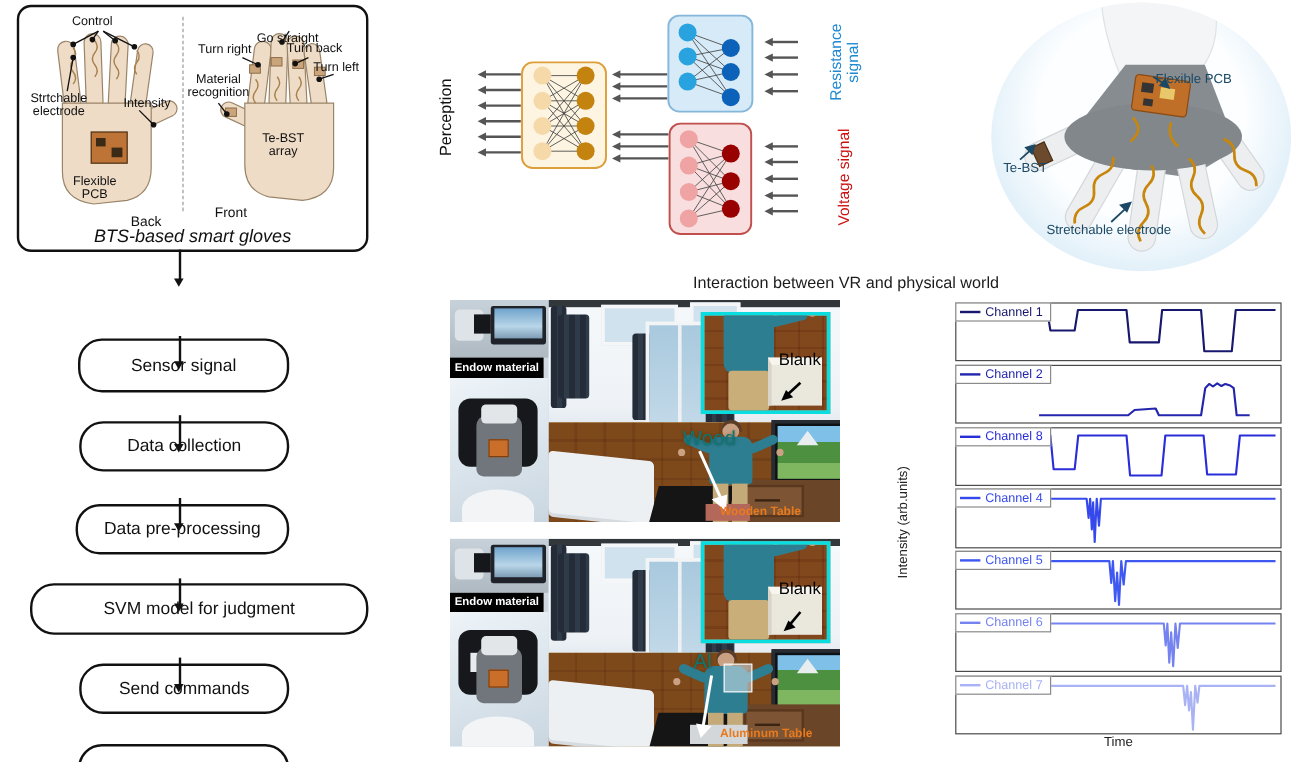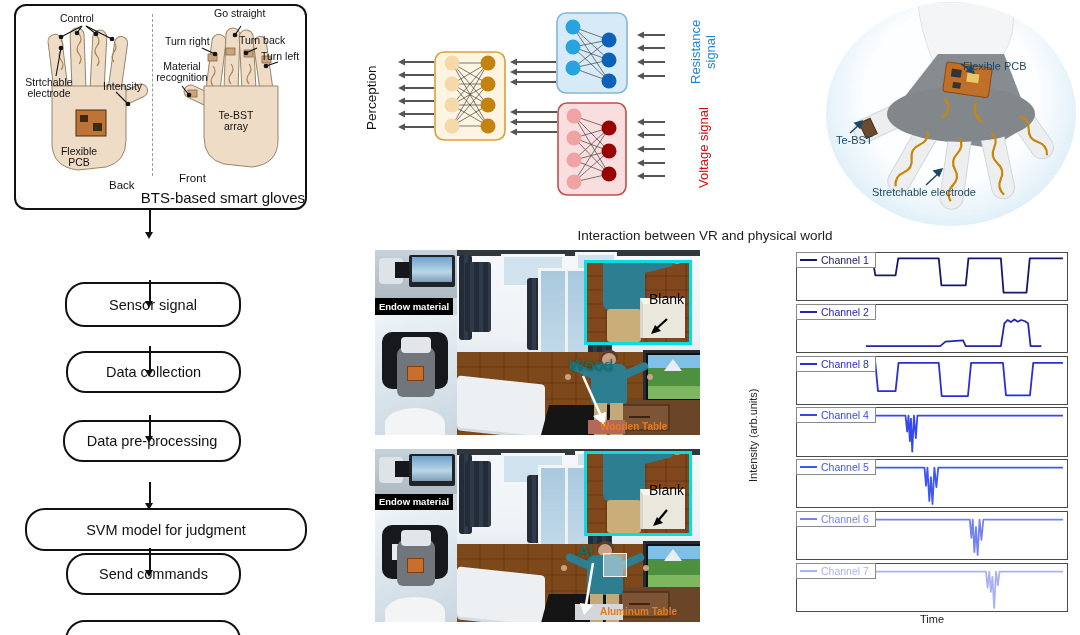--- a/index.html
+++ b/index.html
@@ -6,21 +6,21 @@
   #stage{position:relative;width:1080px;height:635px;background:#fff;overflow:hidden;
          font-family:"Liberation Sans",sans-serif;color:#111;}
   .abs{position:absolute;}
   .lbl{position:absolute;font-size:10.5px;line-height:1.08;color:#111;white-space:nowrap;}
   .lbl.wrap{white-space:normal;text-align:center;}
   .vtext{writing-mode:vertical-rl;transform:rotate(180deg);text-align:center;display:flex;align-items:center;justify-content:center;}
 
   
   #glove-panel{left:14px;top:4px;width:289px;height:202px;border:2.5px solid #111;border-radius:12px;}
   #glove-divider{left:136px;top:8px;height:162px;border-left:1.5px dashed #9a9a9a;}
-  #glove-caption{left:0;bottom:2px;width:100%;text-align:right;font-size:15px;color:#111;}
+  #glove-caption{left:0;bottom:2px;width:100%;text-align:center;font-size:15px;color:#111;font-style:italic;}
 
   
   .fbox{position:absolute;border:2.5px solid #111;border-radius:20px;background:#fff;
         display:flex;align-items:center;justify-content:center;font-size:14.5px;color:#111;margin-top:43px;}
   .cline{position:absolute;width:2px;background:#111;}
   .ahead{position:absolute;width:0;height:0;border-left:4.5px solid transparent;
          border-right:4.5px solid transparent;border-top:7px solid #111;}
 
   
   #perception{left:361px;top:50px;height:96px;width:20px;font-size:13.5px;color:#111;}
@@ -183,21 +183,21 @@
         <path d="M241,42 L230,47" fill="none"></path>
           <circle cx="230" cy="47" r="1.8"></circle>
         <path d="M262,56 L250,60" fill="none"></path>
           <circle cx="250" cy="60" r="1.8"></circle>
         <path d="M166,80 L173,89" fill="none"></path>
           <circle cx="173" cy="89" r="1.8"></circle>
       </g>
     </svg>
 
     <div class="lbl" style="left:44px;top:7px">Control</div>
-    <div class="lbl" style="left:198px;top:2px">Go straight</div>
+    <div class="lbl" style="left:198px;top:21px">Go straight</div>
     <div class="lbl" style="left:149px;top:30px">Turn right</div>
     <div class="lbl" style="left:223px;top:29px">Turn back</div>
     <div class="lbl" style="left:245px;top:45px">Turn left</div>
     <div class="lbl wrap" style="left:138px;top:55px;width:56px">Material recognition</div>
     <div class="lbl wrap" style="left:2px;top:71px;width:62px">Strtchable electrode</div>
     <div class="lbl" style="left:87px;top:75px">Intensity</div>
     <div class="lbl wrap" style="left:197px;top:104px;width:46px">Te-BST array</div>
     <div class="lbl wrap" style="left:38px;top:140px;width:50px">Flexible PCB</div>
     <div class="lbl" style="left:93px;top:173px;font-size:11.5px">Back</div>
     <div class="lbl" style="left:163px;top:166px;font-size:11.5px">Front</div>
@@ -208,21 +208,21 @@
   <div class="ahead" style="left:145px;top:232px"></div>
   <div class="fbox" style="left:65px;top:239px;width:172px;height:41px">Sensor signal</div>
   <div class="cline" style="left:149px;top:280px;height:22px"></div>
   <div class="ahead" style="left:145px;top:301px"></div>
   <div class="fbox" style="left:66px;top:308px;width:171px;height:38px">Data collection</div>
   <div class="cline" style="left:149px;top:346px;height:25px"></div>
   <div class="ahead" style="left:145px;top:370px"></div>
   <div class="fbox" style="left:63px;top:377px;width:174px;height:38px">Data pre-processing</div>
   <div class="cline" style="left:149px;top:415px;height:22px"></div>
   <div class="ahead" style="left:145px;top:436px"></div>
-  <div class="fbox" style="left:25px;top:465px;width:278px;height:39px">SVM model for judgment</div>
+  <div class="fbox" style="left:25px;top:443px;width:278px;height:39px">SVM model for judgment</div>
   <div class="cline" style="left:149px;top:482px;height:22px"></div>
   <div class="ahead" style="left:145px;top:503px"></div>
   <div class="fbox" style="left:66px;top:510px;width:171px;height:38px">Send commands</div>
   <div class="cline" style="left:149px;top:548px;height:23px"></div>
   <div class="ahead" style="left:145px;top:570px"></div>
   <div class="fbox" style="left:65px;top:577px;width:172px;height:39px">Strtchable VR space</div>
 
   <svg class="abs" id="nn-svg" width="370" height="200" style="left:360px;top:0">
       <rect x="75" y="52" width="70" height="88" rx="9" fill="#fdf4e1" stroke="#dd9f3c" stroke-width="1.6"></rect>
       <rect x="197" y="13" width="70" height="80" rx="9" fill="#d6eaf8" stroke="#85b7da" stroke-width="1.6"></rect>

